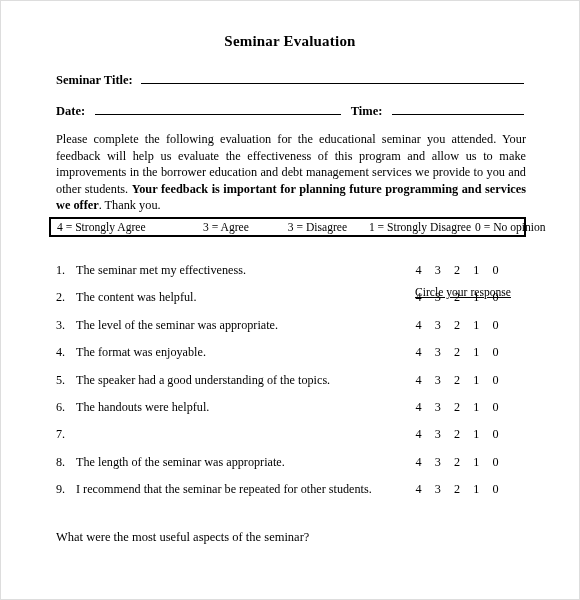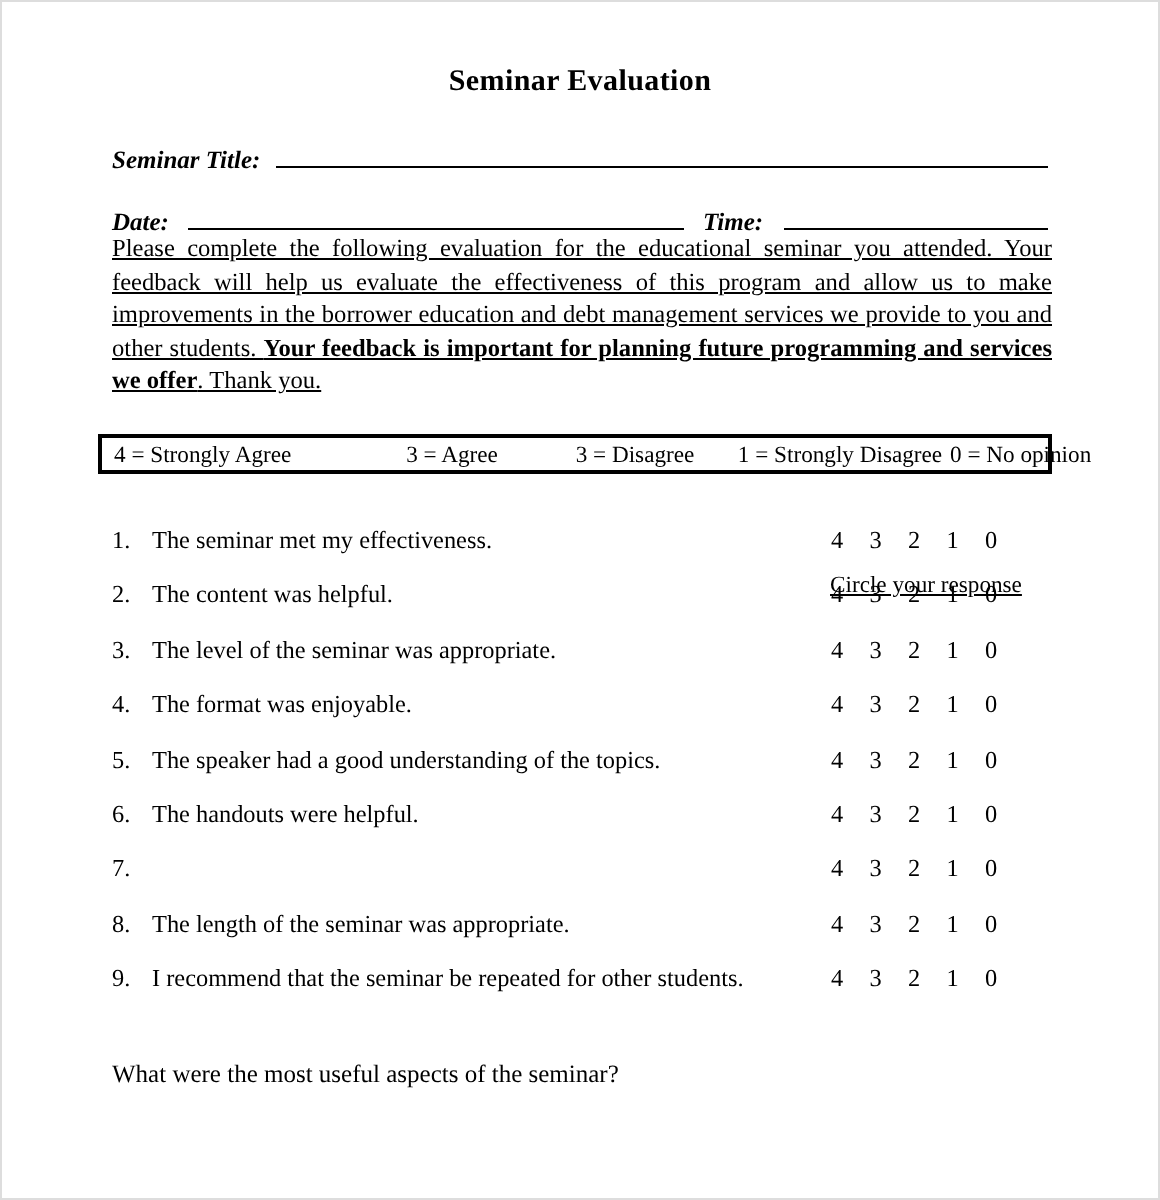--- a/index.html
+++ b/index.html
@@ -35,21 +35,20 @@
   }
 
   
   .field-row {
     position: absolute;
     left: 55px;
     right: 55px;
     display: flex;
     align-items: baseline;
     font-size: 12.5px;
-    font-style: italic;
   }
   .field-row.title-row { top: 71px; }
   .field-row.date-row  { top: 102px; }
 
   .field-label {
     font-weight: bold;
     white-space: nowrap;
     font-size: 12.5px;
   }
   .field-rule {
@@ -61,26 +60,25 @@
   .rule-date  { width: 252px; margin-left: 10px; }
   .rule-time  { width: 135px; margin-left: 10px; }
   .spacer-date-time { width: 10px; }
   .label-time { margin-left: 0; }
 
   
   .intro {
     position: absolute;
     left: 55px;
     width: 470px;
-    top: 115px;
+    top: 130px;
     font-size: 12.3px;
     line-height: 16.6px;
     text-align: justify;
     text-justify: inter-word;
-    text-decoration: underline;
   }
   .intro b { font-weight: bold; }
 
   
   .scale-box {
     position: absolute;
     left: 48px;
     top: 216px;
     width: 477px;
     height: 20px;

